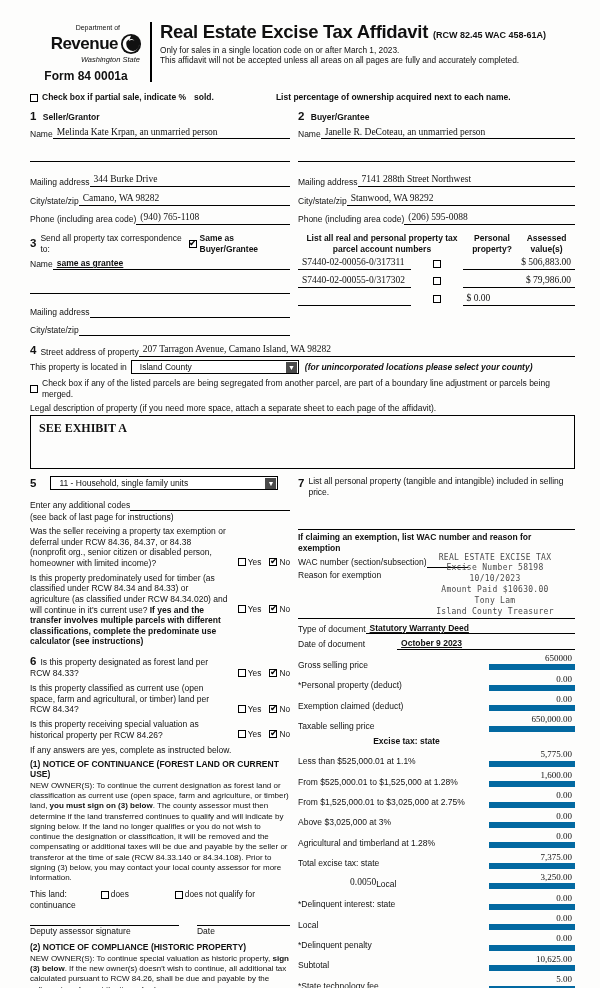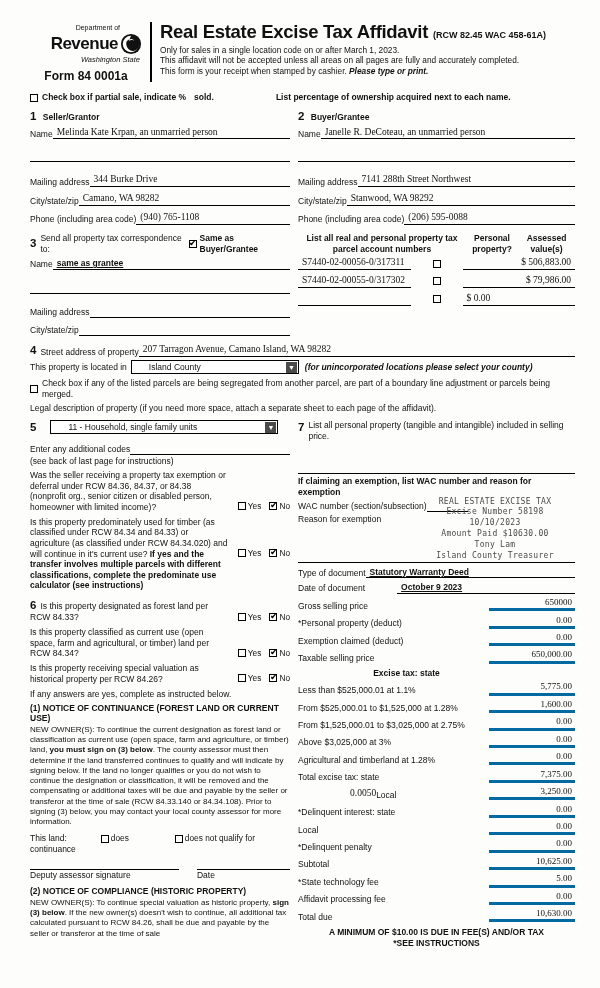--- a/index.html
+++ b/index.html
@@ -29,41 +29,41 @@
   .fill { border-bottom:1px solid #000; flex:1; min-height:11px; }
   .val { font-family:"Liberation Serif", serif; font-size:9.5px; padding:0 4px; white-space:nowrap; }
   .val-sans { font-family:"Liberation Sans", sans-serif; font-weight:bold; font-size:8.5px; }
   .cb { width:8px; height:8px; border:1.2px solid #000; display:inline-block; position:relative; flex:none; background:#fff; }
   .cb.checked::after { content:"✔"; position:absolute; top:-3px; left:-0.5px; font-size:9px; color:#000; }
   .yn { white-space:nowrap; display:inline-flex; align-items:center; gap:2px; font-size:8.3px; }
   .yn .cb { margin-left:6px; }
   .secnum { font-weight:bold; font-size:11.5px; margin-right:4px; }
   .seclabel { font-weight:bold; font-size:8.5px; }
   .dropdown { border:1.2px solid #000; display:inline-flex; align-items:center; justify-content:space-between;
-              height:14px; padding-left:17px; background:#fff; }
+              height:14px; padding-left:8px; background:#fff; }
   .dd-btn { width:11px; height:11px; background:#4a4a4a; color:#fff; font-size:7px; line-height:11px;
             text-align:center; margin-right:1px; flex:none; }
   .hrline { border-top:1px solid #000; }
 
   
   .cols { display:flex; margin-top:6px; }
   .colL { width:268px; flex:none; padding-right:8px; }
   .colR { flex:1; }
 
   .q { display:flex; margin-top:4px; }
   .q .qt { flex:1; padding-right:4px; }
   .q .yn { align-self:flex-end; margin-bottom:1px; }
   .smallbody { font-size:8px; line-height:1.28; margin-top:1px; }
 
   .sigline { border-top:1px solid #000; }
 
   
   .taxrow { display:flex; align-items:flex-end; margin-top:3.2px; }
   .taxlabel { flex:1; text-align:left; white-space:nowrap; padding-right:2px; }
-  .taxfill { width:86px; flex:none; border-bottom:3px solid #0369a1; text-align:right; }
+  .taxfill { width:86px; flex:none; border-bottom:6px solid #0369a1; text-align:right; }
   .taxfill .tval { font-family:"Liberation Serif", serif; font-size:9px; padding-right:3px; }
   .taxhead { text-align:center; font-weight:bold; margin:4px 60px 0 0; }
   .rate { font-family:"Liberation Serif", serif; font-size:9.5px; }
 
   
   .stampbox { position:absolute; right:0; top:-4px; width:160px; text-align:center;
               font-family:"DejaVu Sans Mono", monospace; font-size:8px; line-height:1.35;
               color:#4a4a4a; letter-spacing:0.3px; }
   .printnote { position:absolute; right:35px; top:994px; text-align:right; }
   .printnote .p1 { font-weight:bold; font-style:italic; font-size:9.5px; }
@@ -91,21 +91,20 @@
     </div>
     <div class="hdr-div"></div>
     <div class="titleblk">
       <div class="title-row">
         <span class="title">Real Estate Excise Tax Affidavit</span>
         <span class="title-suffix">(RCW 82.45 WAC 458-61A)</span>
       </div>
       <div class="subs">
         <div>Only for sales in a single location code on or after March 1, 2023.</div>
         <div>This affidavit will not be accepted unless all areas on all pages are fully and accurately completed.</div>
-        <div><span>This form is your receipt when stamped by cashier. </span><span class="i b">Please type or print.</span></div>
       </div>
     </div>
   </div>
 
   <div class="row" style="margin-top:8px; align-items:center;">
     <span class="cb"></span>
     <span class="b" style="margin-left:4px;">Check box if partial sale, indicate %</span>
     <span class="fill" style="max-width:48px; flex:none; margin:0 4px;"></span>
     <span class="b">sold.</span>
     <span class="b" style="margin-left:62px;">List percentage of ownership acquired next to each name.</span>
@@ -214,20 +213,23 @@
         <span>Island County</span>
         <span class="dd-btn">▼</span>
       </span>
       <span class="b i" style="margin-left:6px;">(for unincorporated locations please select your county)</span>
     </div>
     <div class="row" style="margin-top:4px; align-items:center;">
       <span class="cb"></span>
       <span style="margin-left:4px;">Check box if any of the listed parcels are being segregated from another parcel, are part of a boundary line adjustment or parcels being merged.</span>
     </div>
     <div style="margin-top:3px;">Legal description of property (if you need more space, attach a separate sheet to each page of the affidavit).</div>
+    <div style="border:1.6px solid #000; height:54px; margin-top:2px; padding:5px 8px;">
+      <span style="font-family:'Liberation Serif',serif; font-weight:bold; font-size:12px;">SEE EXHIBIT A</span>
+    </div>
   </div>
 
   <div class="cols" style="margin-top:7px;">
 
     <div class="colL">
       <div class="row" style="align-items:center;">
         <span class="secnum">5</span>
         <span class="dropdown" style="width:228px; margin-left:10px;">
           <span>11 - Household, single family units</span>
           <span class="dd-btn">▼</span>

